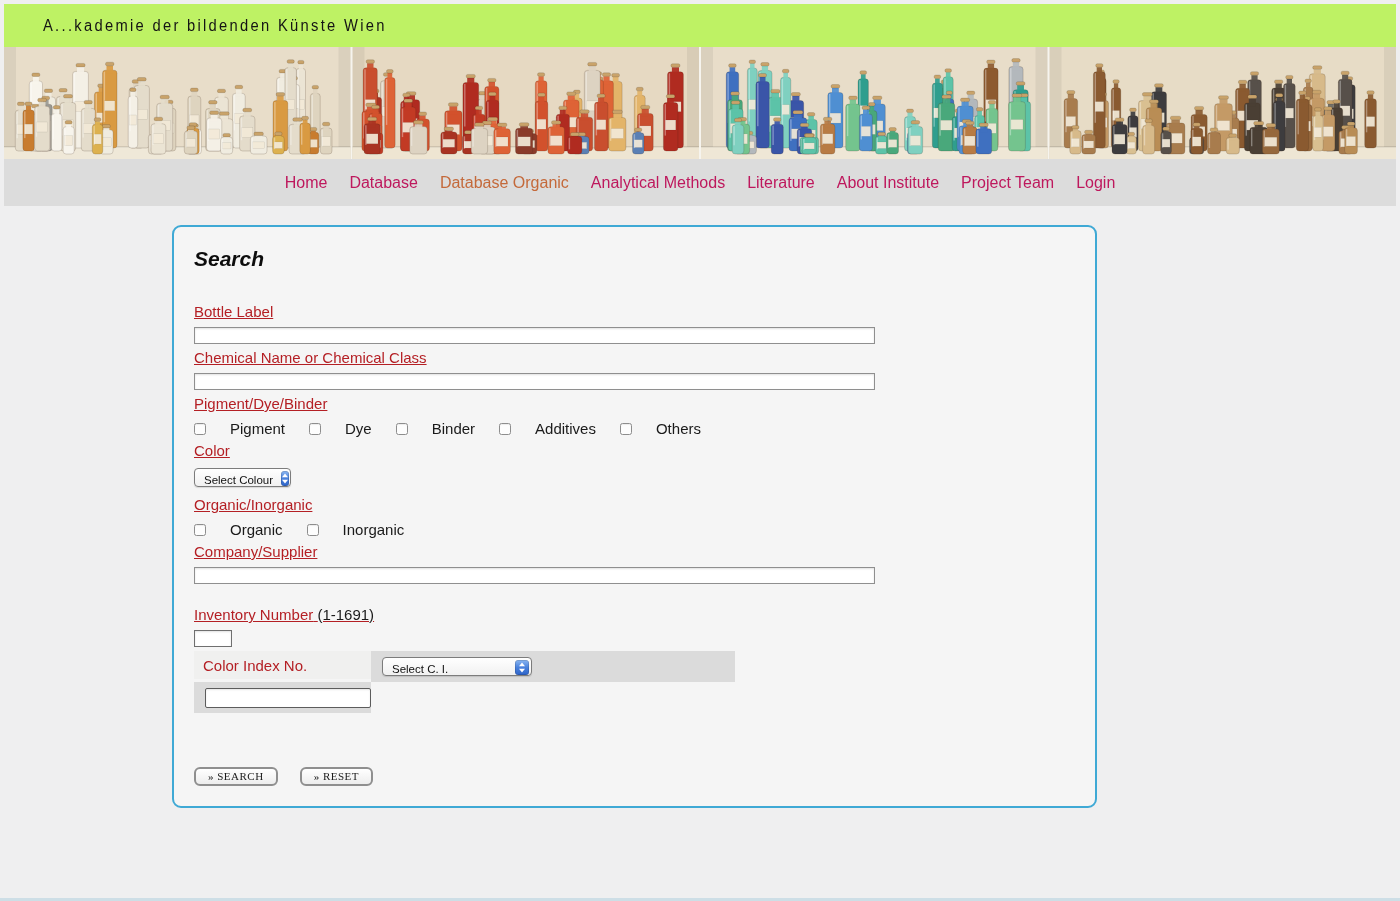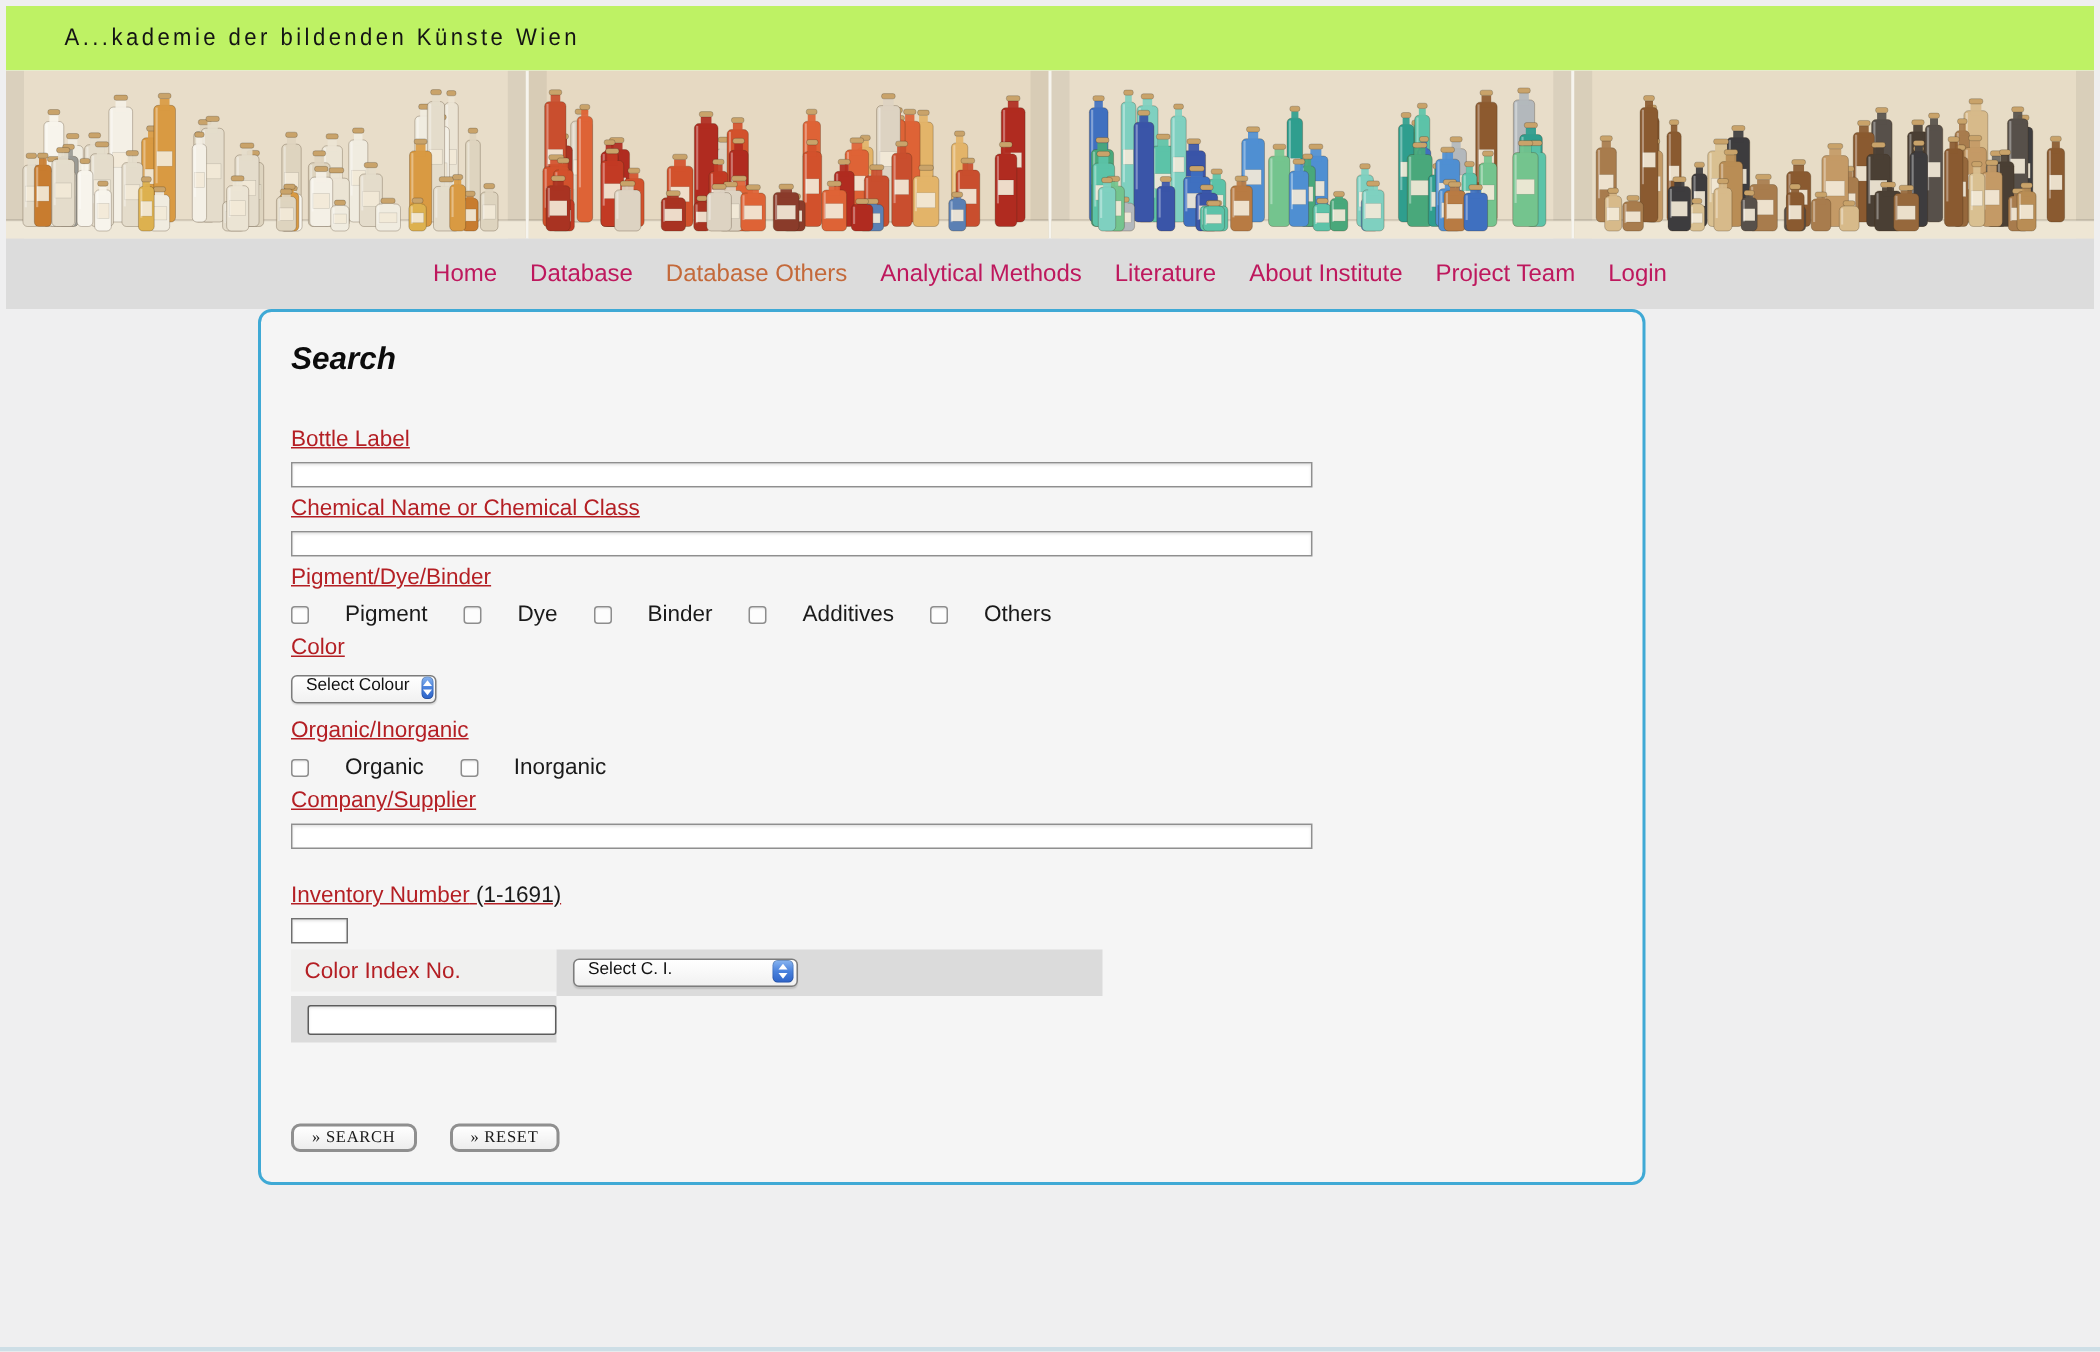--- a/index.html
+++ b/index.html
@@ -42,21 +42,21 @@
     gap: 20px;
     font-size: 16px;
   }
   .nav-item {
     color: #be185d; text-decoration: none; cursor: pointer;
     padding: 2px 1px;
   }
   .nav-item.active { color: #c4693a; }
 
   
-  .main { }
+  .main { padding-top: 19px; }
   .search-box {
     margin-left: 168px;
     width: 925px;
     min-height: 562px;
     border: 2px solid #3fa9d5;
     border-radius: 9px;
     background: #f5f5f5;
     padding: 20px 24px 20px 20px;
   }
   .form-title {
@@ -101,21 +101,21 @@
     appearance: none; -webkit-appearance: none;
     width: 12px; height: 12px; margin: 0;
     border: 1px solid #8d8d8d; border-radius: 2.5px;
     background: #fdfdfd;
     box-shadow: inset 0 1px 1px rgba(0,0,0,.07);
     cursor: pointer;
   }
 
   
   .fake-select {
-    display: inline-flex; align-items: flex-start;
+    display: inline-flex; align-items: flex-end;
     height: 19px;
     border: 1px solid #7c7c7c; border-radius: 4px;
     background: linear-gradient(#ffffff, #f1f1f1);
     box-shadow: 0 1px 1px rgba(0,0,0,.12);
     padding: 0 2px 0 9px;
     cursor: pointer;
     margin: 2px 0 4px 0;
   }
   .fake-select .sel-text { flex: 1; font-size: 11.5px; color: #111; white-space: nowrap; }
   .stepper {
@@ -1136,21 +1136,21 @@
           <rect x="1343.2" y="74.9" width="7.7" height="3.5" rx="1.5" fill="#c9a36a" stroke="rgba(0,0,0,0.25)" stroke-width="0.5"></rect>
           <rect x="1342.4" y="89.4" width="9.2" height="9.6" fill="#f3ead8" opacity="0.92" stroke="rgba(0,0,0,0.18)" stroke-width="0.4"></rect>
           <rect x="1341.9" y="82.2" width="1.4" height="17.1" fill="#ffffff" opacity="0.35"></rect>
         </g>
       </svg>
   </div>
 
   <nav class="navbar">
     <a class="nav-item">Home</a>
     <a class="nav-item">Database</a>
-    <a class="nav-item active">Database Others</a>
+    <a class="nav-item active">Database Organic</a>
     <a class="nav-item">Analytical Methods</a>
     <a class="nav-item">Literature</a>
     <a class="nav-item">About Institute</a>
     <a class="nav-item">Project Team</a>
     <a class="nav-item">Login</a>
   </nav>
 
   <main class="main">
     <form class="search-box">
 

